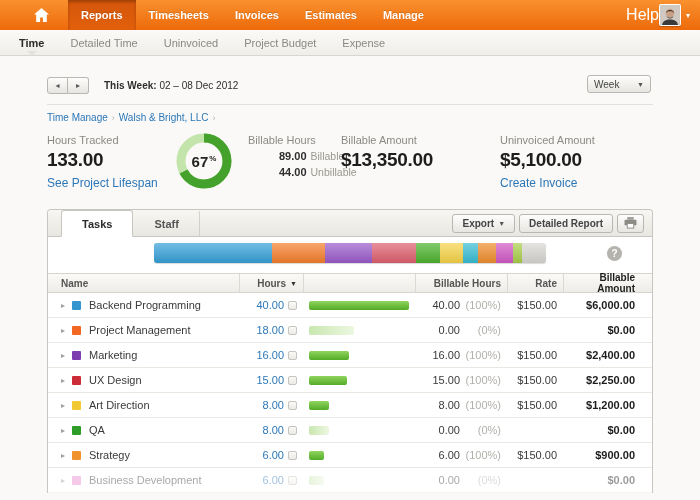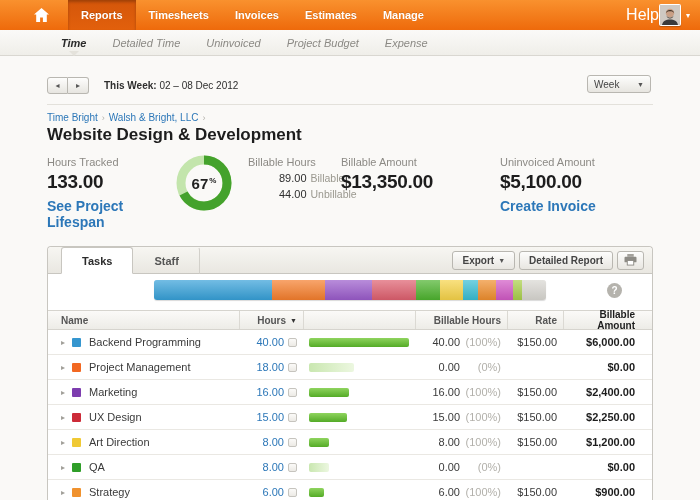--- a/index.html
+++ b/index.html
@@ -12,21 +12,21 @@
   .navitems { display:flex; align-items:stretch; }
   .navitem { display:flex; align-items:center; padding:0 13px; color:#fff; font-size:11px; font-weight:bold; text-decoration:none; cursor:pointer; text-shadow:0 -1px 0 rgba(0,0,0,.15); }
   .navitem.active { background:linear-gradient(#d4560a,#e2600c); box-shadow:inset 0 2px 3px rgba(0,0,0,.25); }
   .navright { position:absolute; right:10px; top:0; height:30px; display:flex; align-items:center; }
   .help { color:#fff; font-size:16px; font-weight:normal; text-decoration:none; cursor:pointer; }
   .avatar { width:22px; height:22px; background:#fff; border-radius:2px; padding:1px; box-shadow:0 1px 1px rgba(0,0,0,.25); display:block; }
   .avatar svg { display:block; }
   .avcaret { color:#fff; font-size:8px; margin-left:5px; cursor:pointer; }
 
   
-  .subnav { height:26px; background:linear-gradient(#fbfaf8,#efeee9); border-bottom:1px solid #d9d7d1; display:flex; align-items:center; padding-left:61px;font-style:italic; }
+  .subnav { height:26px; background:linear-gradient(#fbfaf8,#efeee9); border-bottom:1px solid #d9d7d1; display:flex; align-items:center; padding-left:19px; }
   .subitem { position:relative; font-size:11px; color:#8b8984; margin-right:26px; text-decoration:none; cursor:pointer; }
   .subitem.active { color:#2b2b2b; font-weight:bold; }
   .subitem.active::after { content:""; position:absolute; left:50%; bottom:-12px; margin-left:-5px; border:5px solid transparent; border-top-color:#e4e2db; }
 
   
   .content { padding:0 47px; }
   .weekrow { margin-top:19px; height:20px; display:flex; align-items:center; position:relative; }
   .arrowgroup { display:flex; }
   .arrowbtn { width:21px; height:17px; background:linear-gradient(#fdfdfc,#e7e5e0); border:1px solid #b9b7b1; color:#555; font-size:8px; line-height:15px; text-align:center; cursor:pointer; }
   .arrowbtn.prev { border-radius:3px 0 0 3px; }
@@ -39,31 +39,31 @@
 
   .breadcrumb { margin-top:7px; font-size:10px; color:#b3b1ab; }
   .breadcrumb a { color:#2c77b8; text-decoration:none; cursor:pointer; }
   .breadcrumb .sep { margin:0 4px; font-size:9px; }
   .pagetitle { margin-top:2px; font-size:17px; font-weight:bold; color:#1d1d1d; }
 
   
   .stats { margin-top:11px; display:flex; }
   .slabel { font-size:11px; color:#8c8a85; }
   .sval { margin-top:3px; font-size:19px; font-weight:bold; color:#1d1d1d; letter-spacing:-.3px; }
-  .slink { display:inline-block; margin-top:5px; font-size:14px; color:#2c77b8; text-decoration:none; cursor:pointer;font-weight:bold; }
+  .slink { display:inline-block; margin-top:5px; font-size:12px; color:#2c77b8; text-decoration:none; cursor:pointer; }
   .stat1 { width:128px; }
   .donutwrap { width:73px; position:relative; margin-top:-2px; }
   .donutcenter { position:absolute; left:0; top:0; width:58px; height:58px; display:flex; align-items:center; justify-content:center; font-size:15px; font-weight:bold; color:#222; }
   .donutcenter sup { font-size:8px; margin:-5px 0 0 1px; }
   .stat3 { width:93px; }
   .legendrow { margin-top:4px; display:flex; align-items:center; font-size:11px; color:#2e2e2e; }
   .lsq { width:8px; height:8px; border-radius:1px; margin-right:5px; }
   .lsq.b { background:#3f9e2c; }
   .lsq.u { background:#bfe3a4; }
-  .legendrow b { font-weight:normal;padding-left:26px; }
+  .legendrow b { font-weight:bold;padding-left:26px; }
   .lname { color:#9a988f; font-size:10.5px; margin-left:4px; }
   .stat4 { width:159px; }
   .stat5 { flex:1; }
 
   
   .panel { margin-top:15px; border:1px solid #c8c6c0; border-bottom:0; border-radius:4px 4px 0 0; background:#fff; }
   .tabstrip { position:relative; height:27px; background:linear-gradient(#f7f6f2,#e9e7e1); border-bottom:1px solid #c8c6c0; border-radius:4px 4px 0 0; display:flex; padding-left:13px; }
   .tab { height:27px; margin-bottom:-1px; padding:0 20px; display:flex; align-items:center; font-size:11px; font-weight:bold; color:#555; border:1px solid transparent; cursor:pointer; }
   .tab.active { background:#fff; border-color:#c8c6c0; border-bottom-color:#fff; border-radius:3px 3px 0 0; color:#2b2b2b; }
   .tab:not(.active) { border-right:1px solid #d2d0ca; border-radius:3px 3px 0 0; }
@@ -171,23 +171,22 @@
         <span>02 – 08 Dec 2012</span>
       </div>
       <div class="weekselect">
         <span>Week</span>
         <span class="caret">▼</span>
       </div>
     </div>
     <div class="hdivider"></div>
 
     <div class="breadcrumb">
-      <a>Time Bright</a><span class="sep">›</span><a>Walsh &amp; Bright, LLC</a><span class="sep">›</span>
+      <a>Time Manage</a><span class="sep">›</span><a>Walsh &amp; Bright, LLC</a><span class="sep">›</span>
     </div>
-    <h1 class="pagetitle">Website Design &amp; Development</h1>
 
     <div class="stats">
       <div class="stat1">
         <div class="slabel">Hours Tracked</div>
         <div class="sval">133.00</div>
         <a class="slink">See Project Lifespan</a>
       </div>
       <div class="donutwrap">
         <svg width="58" height="58" viewBox="0 0 58 58">
           <circle cx="29" cy="29" r="23" fill="none" stroke="#c3e5ac" stroke-width="9"></circle>

